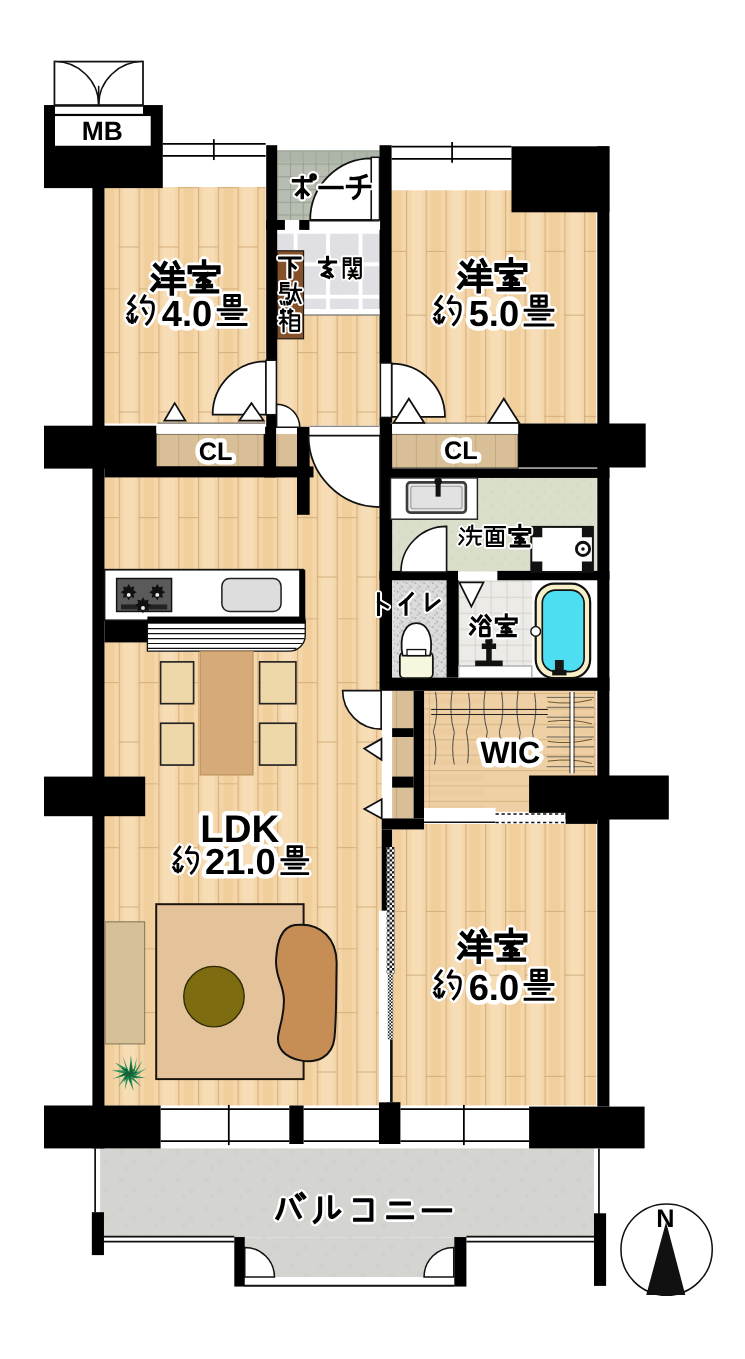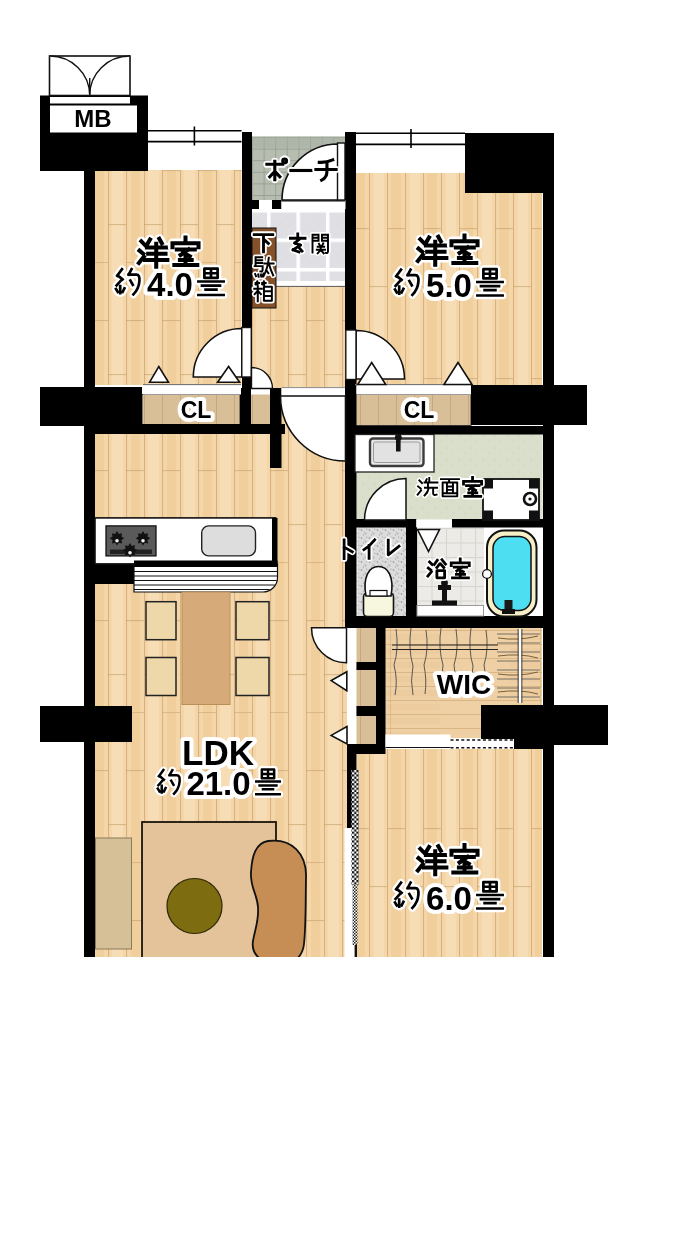--- a/index.html
+++ b/index.html
@@ -1,16 +1,16 @@
 <!DOCTYPE html>
 <html><head>
 <meta charset="utf-8">
 <style>
   html,body{margin:0;padding:0;background:#fff;}
-  #scene{position:relative;width:677px;height:957px;background:#fff;overflow:hidden;}
+  #scene{position:relative;width:677px;height:1235px;background:#fff;overflow:hidden;}
   svg{display:block;}
   text{font-family:"Liberation Sans",sans-serif;}
   .hl{fill:none;stroke:#fff;stroke-width:30;stroke-linecap:round;stroke-linejoin:round;}
   .ik{fill:none;stroke:#000;stroke-width:13;stroke-linecap:square;stroke-linejoin:round;}
   .ikd{fill:none;stroke:#000;stroke-width:9;stroke-linecap:square;stroke-linejoin:round;}
   .hld{fill:none;stroke:#fff;stroke-width:25;stroke-linecap:round;stroke-linejoin:round;}
   .lt{font-weight:bold;fill:#000;stroke:#fff;stroke-width:8px;paint-order:stroke;stroke-linejoin:round;}
 </style>
 </head>
 <body>

